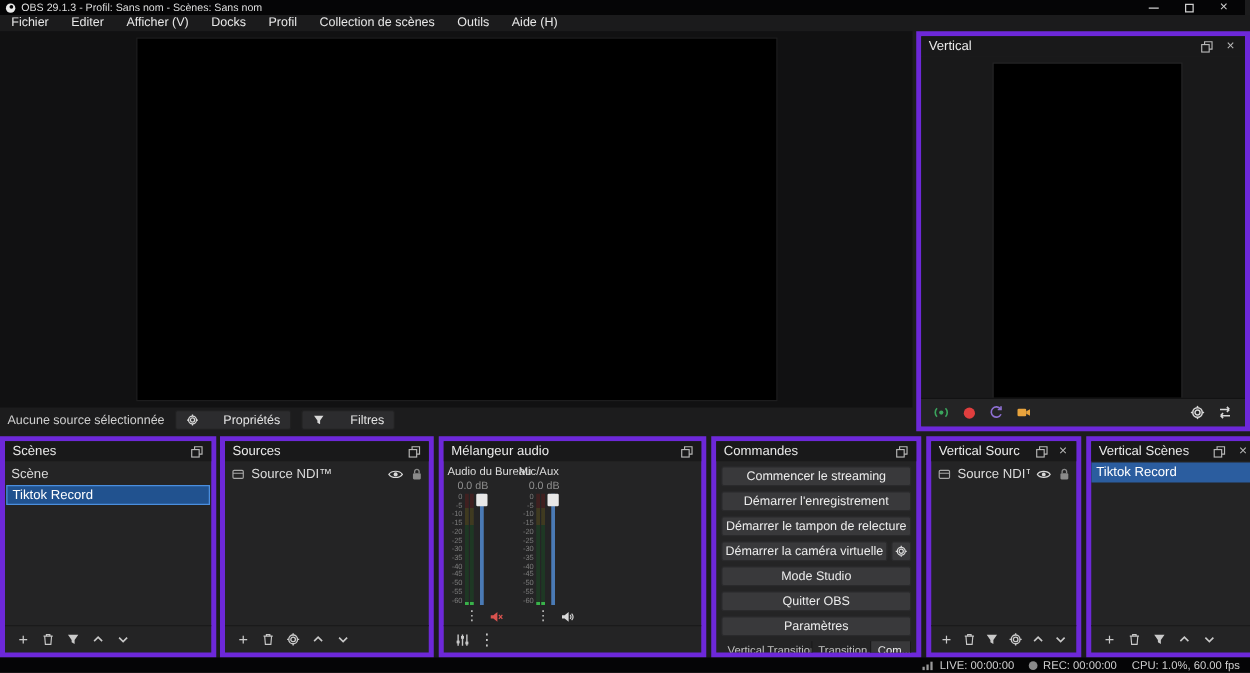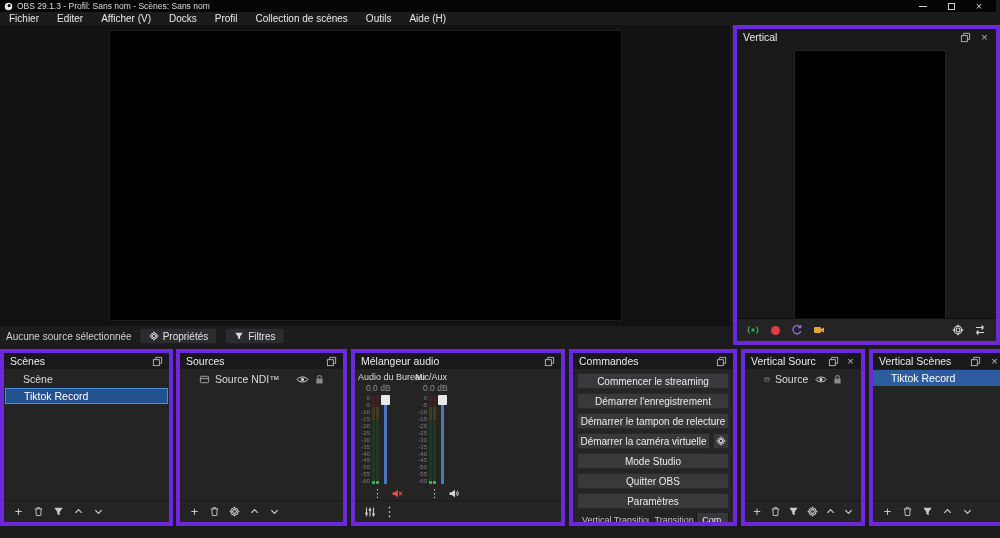--- a/index.html
+++ b/index.html
@@ -20,37 +20,37 @@
   .menu-item { padding:0 9px; height:13px; display:flex; align-items:center;text-align:right; }
 
   
   .preview { position:absolute; left:0; top:25px; width:730px; height:301px; background:#111112; overflow:hidden; }
   .canvas-main { position:absolute; left:110px; top:6px; width:511px; height:289px; background:#000;
     outline:1px solid rgba(255,255,255,0.05); }
 
   
   .selectionbar { position:absolute; left:0; top:326px; width:730px; height:20px; display:flex;
     align-items:center; font-size:10px; color:#cfcfcf; padding-left:6px; gap:8px; }
-  .selbtn { display:flex; align-items:center; gap:4px; background:#2c2c2e; border:1px solid #202021;
+  .selbtn { display:flex; align-items:center; gap:20px; background:#2c2c2e; border:1px solid #202021;
     border-radius:2px; padding:1px 8px; height:16px; color:#e3e3e3; font-size:10px; }
   .selbtn:first-of-type { margin-left:56px; }
 
   
   .dock { position:absolute; background:#242425; border:4px solid #6d28d9; display:flex; flex-direction:column; }
   .dock-header { height:16px; flex:0 0 16px; background:#19191a; display:flex; align-items:center;
     padding:0 5px 0 6px; font-size:10.5px; color:#eaeaea; gap:6px; }
   .dock-header .sp { flex:1; }
   .hbtn { width:13px; height:13px; display:flex; align-items:center; justify-content:center; color:#b8b8b8; font-size:11px; line-height:1; }
   .dock-body { flex:1; position:relative; overflow:hidden; }
   .dock-toolbar { flex:0 0 22px; border-top:1px solid #1a1a1b; display:flex; align-items:center; gap:5px; padding:0 7px; }
   .tbtn { width:15px; height:15px; display:flex; align-items:center; justify-content:center; color:#c9c9c9;
     font-size:13px; line-height:1; }
   .ic { display:block; }
 
-  .list-item { height:16px; display:flex; align-items:center; gap:5px; padding:0 18px; font-size:10.5px;
+  .list-item { height:16px; display:flex; align-items:center; gap:5px; padding:0 4px; font-size:10.5px;
     color:#dcdcdc; margin:1px 1px 0 1px; }
   .list-item.selected { background:#21528f; border:1px solid #4a8ede; color:#fff; height:16px; }
   .list-item.selected-flat { background:#2b5d9f; border:none; color:#fff; }
   .row-icons { margin-left:auto; display:flex; align-items:center; gap:6px; }
 
   
   .mixer-body { display:flex; padding:3px 0 0 3px; gap:2px; }
   .strip { width:55px; display:flex; flex-direction:column; }
   .strip-name { font-size:9px; color:#dcdcdc; white-space:nowrap; line-height:11px; }
   .strip-vol { font-size:8.5px; color:#8f8f8f; line-height:10px; margin-left:8px; }
@@ -566,14 +566,31 @@
           </svg>
       </span>
       <span class="tbtn">
         <svg class="ic" width="11" height="11" viewBox="0 0 12 12" fill="none" stroke="#c9c9c9" stroke-width="1.4">
             <path d="M2.5 4.5 L6 8 L9.5 4.5"></path>
           </svg>
       </span>
     </div>
   </div>
 
+  <div class="statusbar">
+    <span class="sb-item">
+      <svg class="ic" width="11" height="9" viewBox="0 0 12 10">
+          <rect x="1" y="6" width="2" height="3" fill="#9a9a9a"></rect>
+          <rect x="4.5" y="4" width="2" height="5" fill="#9a9a9a"></rect>
+          <rect x="8" y="1.5" width="2" height="7.5" fill="#9a9a9a"></rect>
+        </svg>
+      <span>LIVE: 00:00:00</span>
+    </span>
+    <span class="sb-item">
+      <span class="sb-dot"></span>
+      <span>REC: 00:00:00</span>
+    </span>
+    <span class="sb-item">
+      <span>CPU: 1.0%, 60.00 fps</span>
+    </span>
+  </div>
 
 </div>
 
 </body></html>

